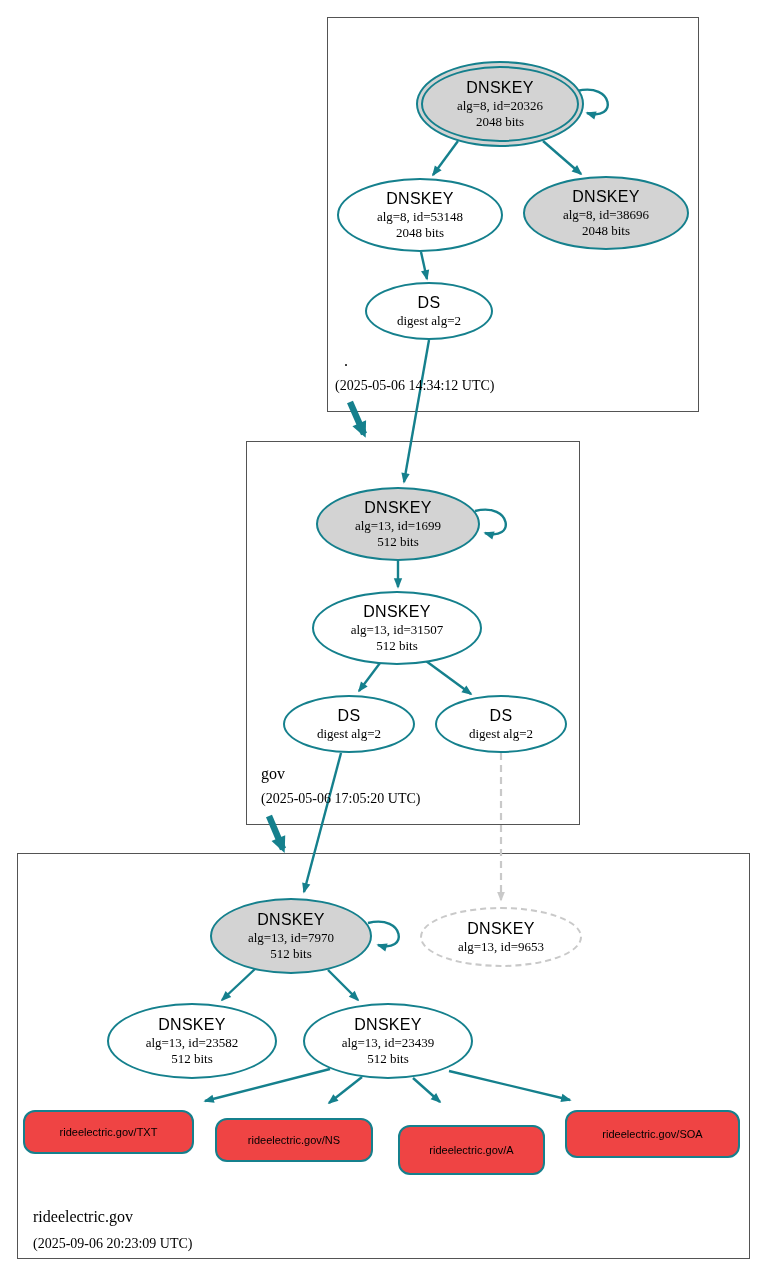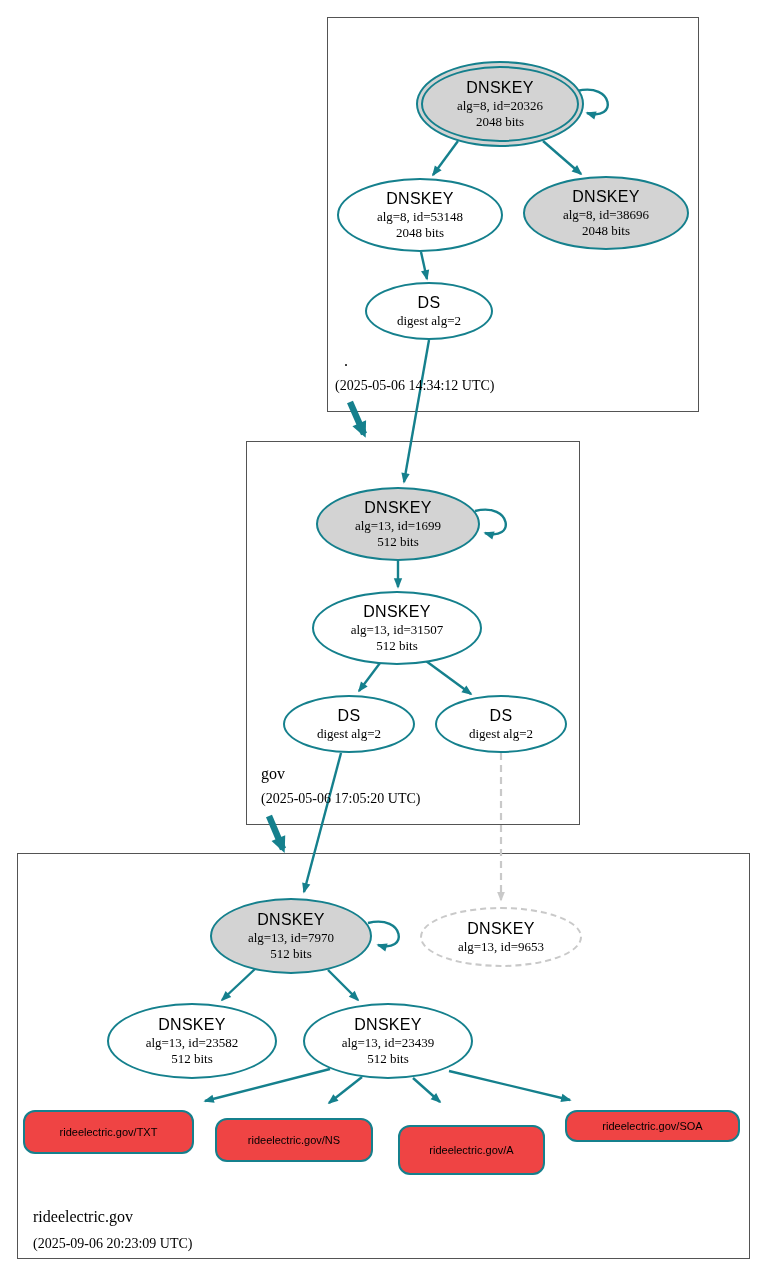--- a/index.html
+++ b/index.html
@@ -147,18 +147,18 @@
   </div>
   <div class="node" style="left:303px;top:1003px;width:170px;height:76px">
     <span class="t">DNSKEY</span>
     <span class="d">alg=13, id=23439</span>
     <span class="d">512 bits</span>
   </div>
 
   <div class="record" style="left:23px;top:1110px;width:171px;height:44px">rideelectric.gov/TXT</div>
   <div class="record" style="left:215px;top:1118px;width:158px;height:44px">rideelectric.gov/NS</div>
   <div class="record" style="left:398px;top:1125px;width:147px;height:50px">rideelectric.gov/A</div>
-  <div class="record" style="left:565px;top:1110px;width:175px;height:32px">rideelectric.gov/SOA</div>
+  <div class="record" style="left:565px;top:1110px;width:175px;height:48px">rideelectric.gov/SOA</div>
 
   <div class="zonelabel zname" style="left:33px;top:1208px">rideelectric.gov</div>
   <div class="zonelabel zts" style="left:33px;top:1236px">(2025-09-06 20:23:09 UTC)</div>
 
 </div>
 
 </body></html>

